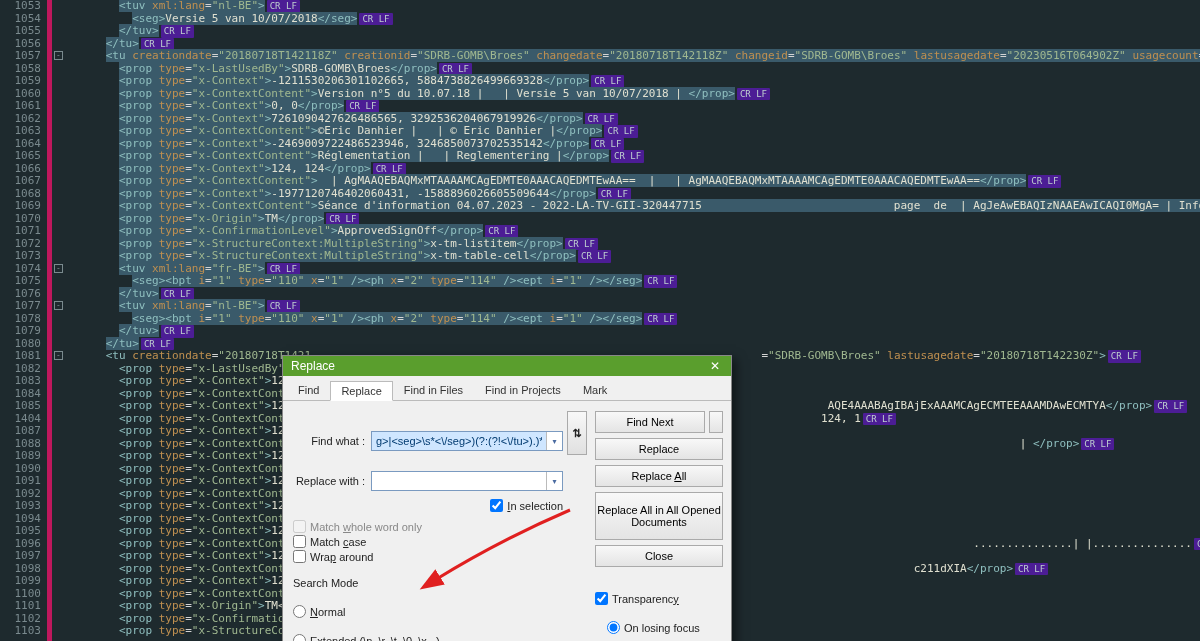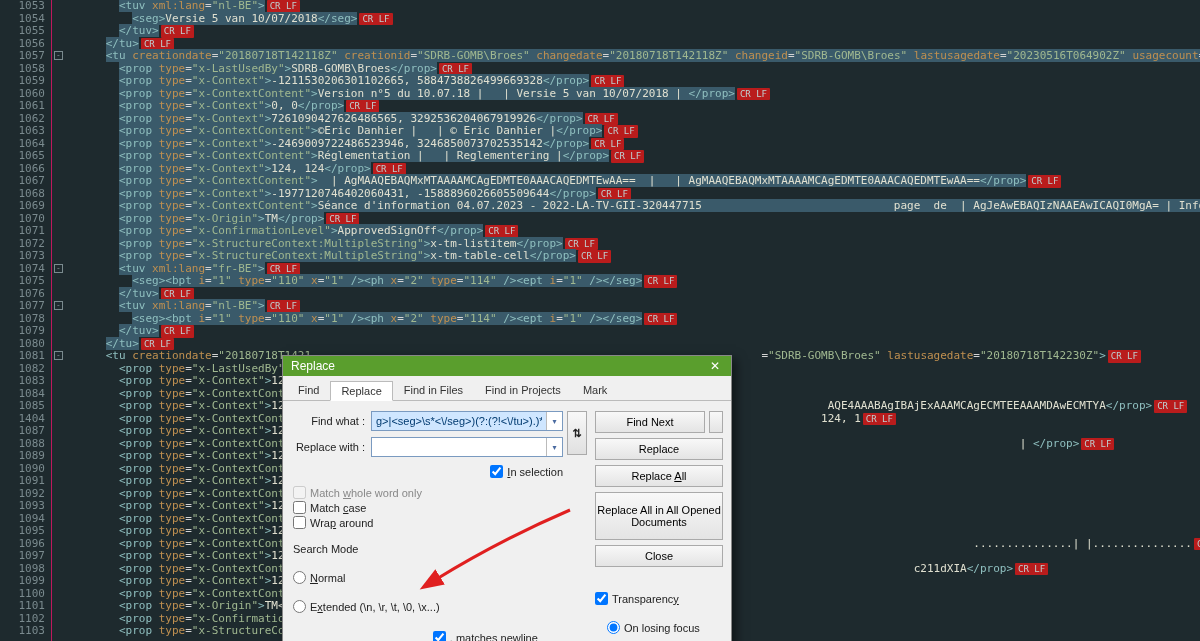--- a/index.html
+++ b/index.html
@@ -15,21 +15,21 @@
 }
 .editor {
   display: flex;
   width: 100%;
   height: 100%;
   background: #1e2a2e;
 }
 .gutter {
   width: 52px;
   background: #1e2a2e;
-  border-right: 1px solid #be185d;
+  border-right: 5px solid #be185d;
   text-align: right;
   padding-right: 6px;
   color: #7a8a8e;
   font-size: 11px;
   line-height: 12.5px;
   user-select: none;
 }
 .gutter .ln { height: 12.5px; }
 .fold-col {
   width: 14px;
@@ -56,21 +56,21 @@
   font-size: 11px;
 }
 .code .row { height: 12.5px; }
 .sel { background: #3a5a6a; }
 .tag { color: #8fbfbf; }
 .attr { color: #c09050; }
 .val { color: #a0b890; }
 .txt { color: #e0e0d0; }
 .crlf {
   display: inline-block;
-  background: #b91c1c;
+  background: #4c1d95;
   color: #bfcfd0;
   font-size: 9px;
   padding: 0 3px;
   margin-left: 2px;
   border-radius: 1px;
 }
 
 
 .dialog {
   position: absolute;
@@ -131,20 +131,21 @@
   display: flex;
   gap: 8px;
 }
 .left-col { flex: 1; }
 .right-col { width: 128px; display: flex; flex-direction: column; gap: 5px; }
 .field-row {
   display: flex;
   align-items: center;
   gap: 6px;
   margin-bottom: 6px;
+  margin-top: 20px;
 }
 .field-row label { width: 72px; text-align: right; }
 .combo {
   flex: 1;
   display: flex;
   border: 1px solid #7a9ac0;
   background: #fff;
   height: 20px;
 }
 .combo input {

